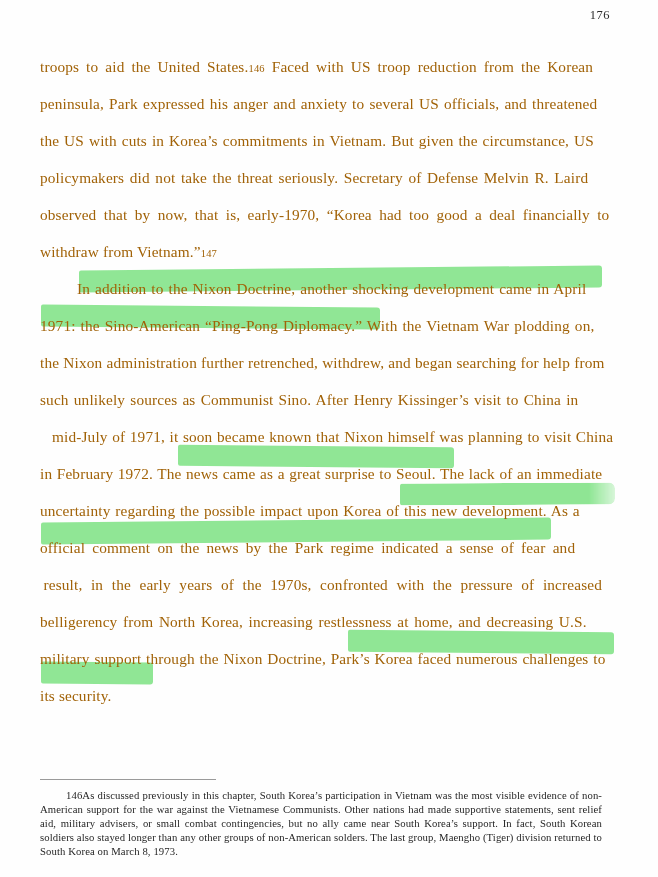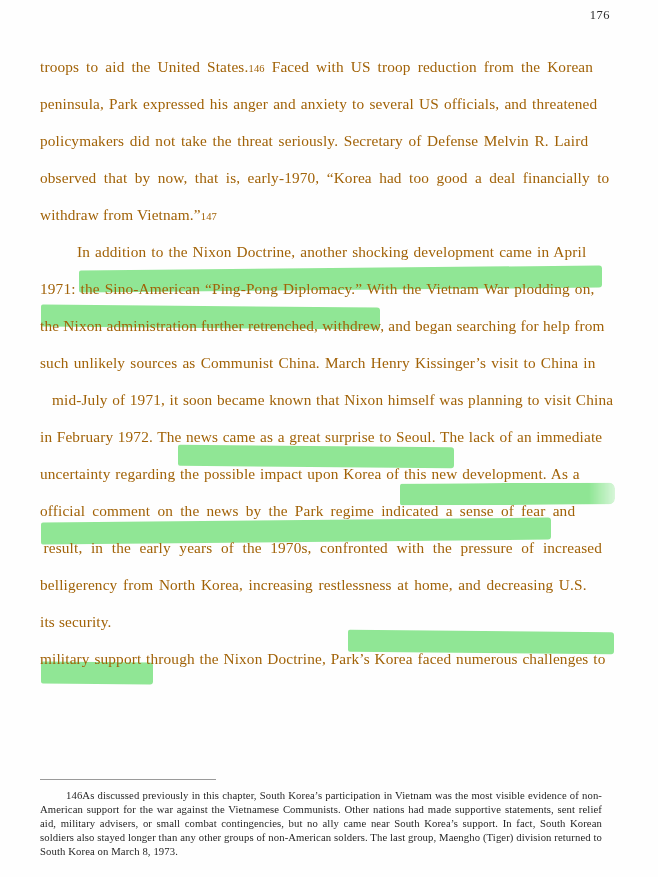--- a/index.html
+++ b/index.html
@@ -132,20 +132,23 @@
   <div class="body-block">
 
     <div class="line j1">
       <span class="txt">troops to aid the United States.</span><span class="txt fn-ref">146</span><span class="txt">   Faced with US troop reduction from the Korean</span>
     </div>
 
     <div class="line j2">
       <span class="txt">peninsula, Park expressed his anger and anxiety to several US officials, and threatened</span>
     </div>
 
+    <div class="line j3">
+      <span class="txt">the US with cuts in Korea’s commitments in Vietnam.  But given the circumstance, US</span>
+    </div>
 
     <div class="line j4">
       <span class="txt">policymakers did not take the threat seriously.   Secretary of Defense Melvin R. Laird</span>
     </div>
 
     <div class="line j5">
       <span class="txt">observed that by now, that is, early-1970, “Korea had too good a deal financially to</span>
     </div>
 
     <div class="line j6">
@@ -158,21 +161,21 @@
 
     <div class="line j8">
       <span class="txt">1971: the Sino-American “Ping-Pong Diplomacy.”  With the Vietnam War plodding on,</span>
     </div>
 
     <div class="line j9">
       <span class="txt">the Nixon administration further retrenched, withdrew, and began searching for help from</span>
     </div>
 
     <div class="line j10">
-      <span class="txt">such unlikely sources as Communist China.  March Henry Kissinger’s visit to China in</span>
+      <span class="txt">such unlikely sources as Communist Sino.  After Henry Kissinger’s visit to China in</span>
     </div>
 
     <div class="line j11">
       <span class="txt">mid-July of 1971, it soon became known that Nixon himself was planning to visit China</span>
     </div>
 
     <div class="line j12">
       <span class="txt">in February 1972.  The news came as a great surprise to Seoul.  The lack of an immediate</span>
     </div>
 
@@ -185,26 +188,26 @@
     </div>
 
     <div class="line j15">
       <span class="txt">result, in the early years of the 1970s, confronted with the pressure of increased</span>
     </div>
 
     <div class="line j16">
       <span class="txt">belligerency from North Korea, increasing restlessness at home, and decreasing U.S.</span>
     </div>
 
+    <div class="line j17">
+      <span class="txt">military support through the Nixon Doctrine, Park’s Korea faced numerous challenges to</span>
+    </div>
+
     <div class="line j18">
       <span class="txt">its security.</span>
-    </div>
-
-    <div class="line j17">
-      <span class="txt">military support through the Nixon Doctrine, Park’s Korea faced numerous challenges to</span>
     </div>
 
   </div>
 
   <div class="fn-rule"></div>
 
   <div class="footnote">
     <span class="fn-indent"></span><span>146</span><span>As discussed previously in this chapter, South Korea’s participation in Vietnam was the most</span>
     <span>visible evidence of non-American support for the war against the Vietnamese Communists.  Other nations</span>
     <span>had made supportive statements, sent relief aid, military advisers, or small combat contingencies, but no</span>

